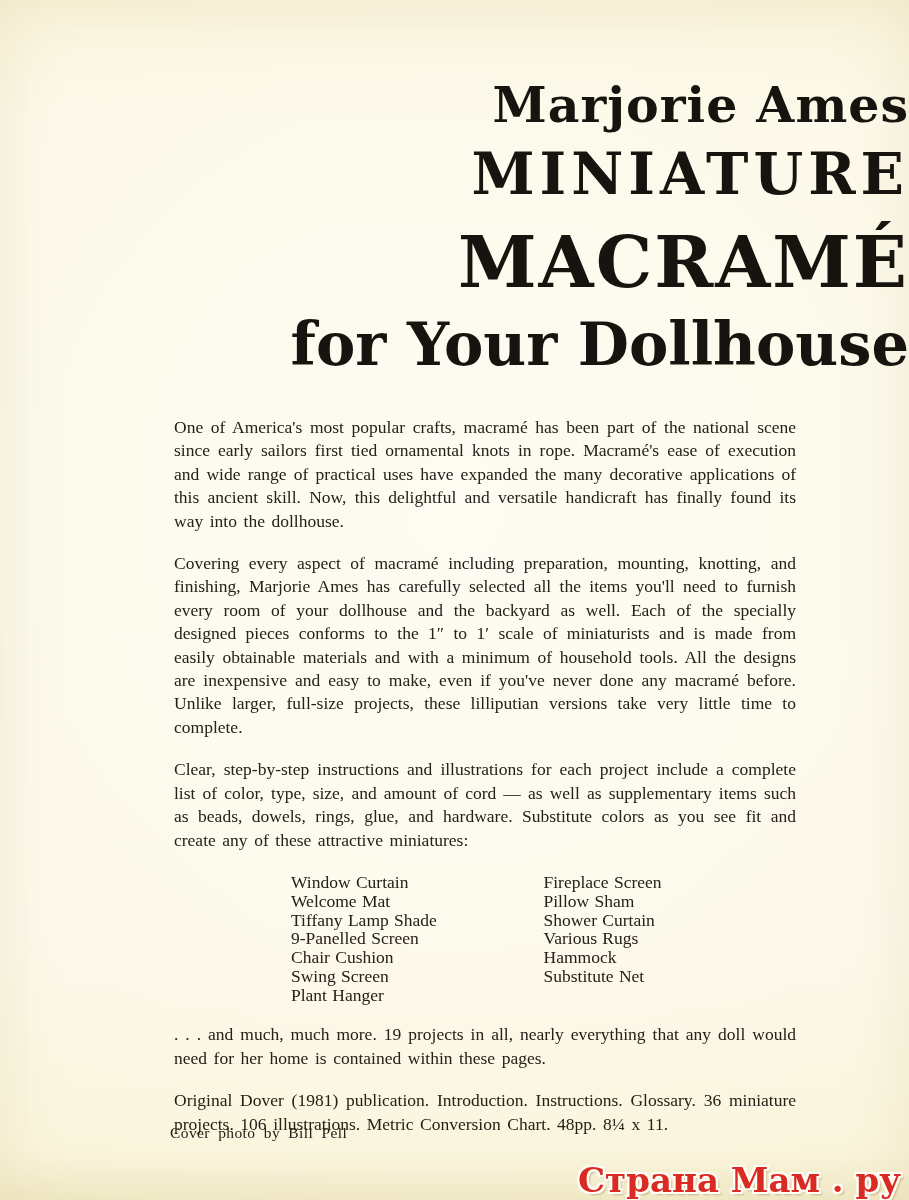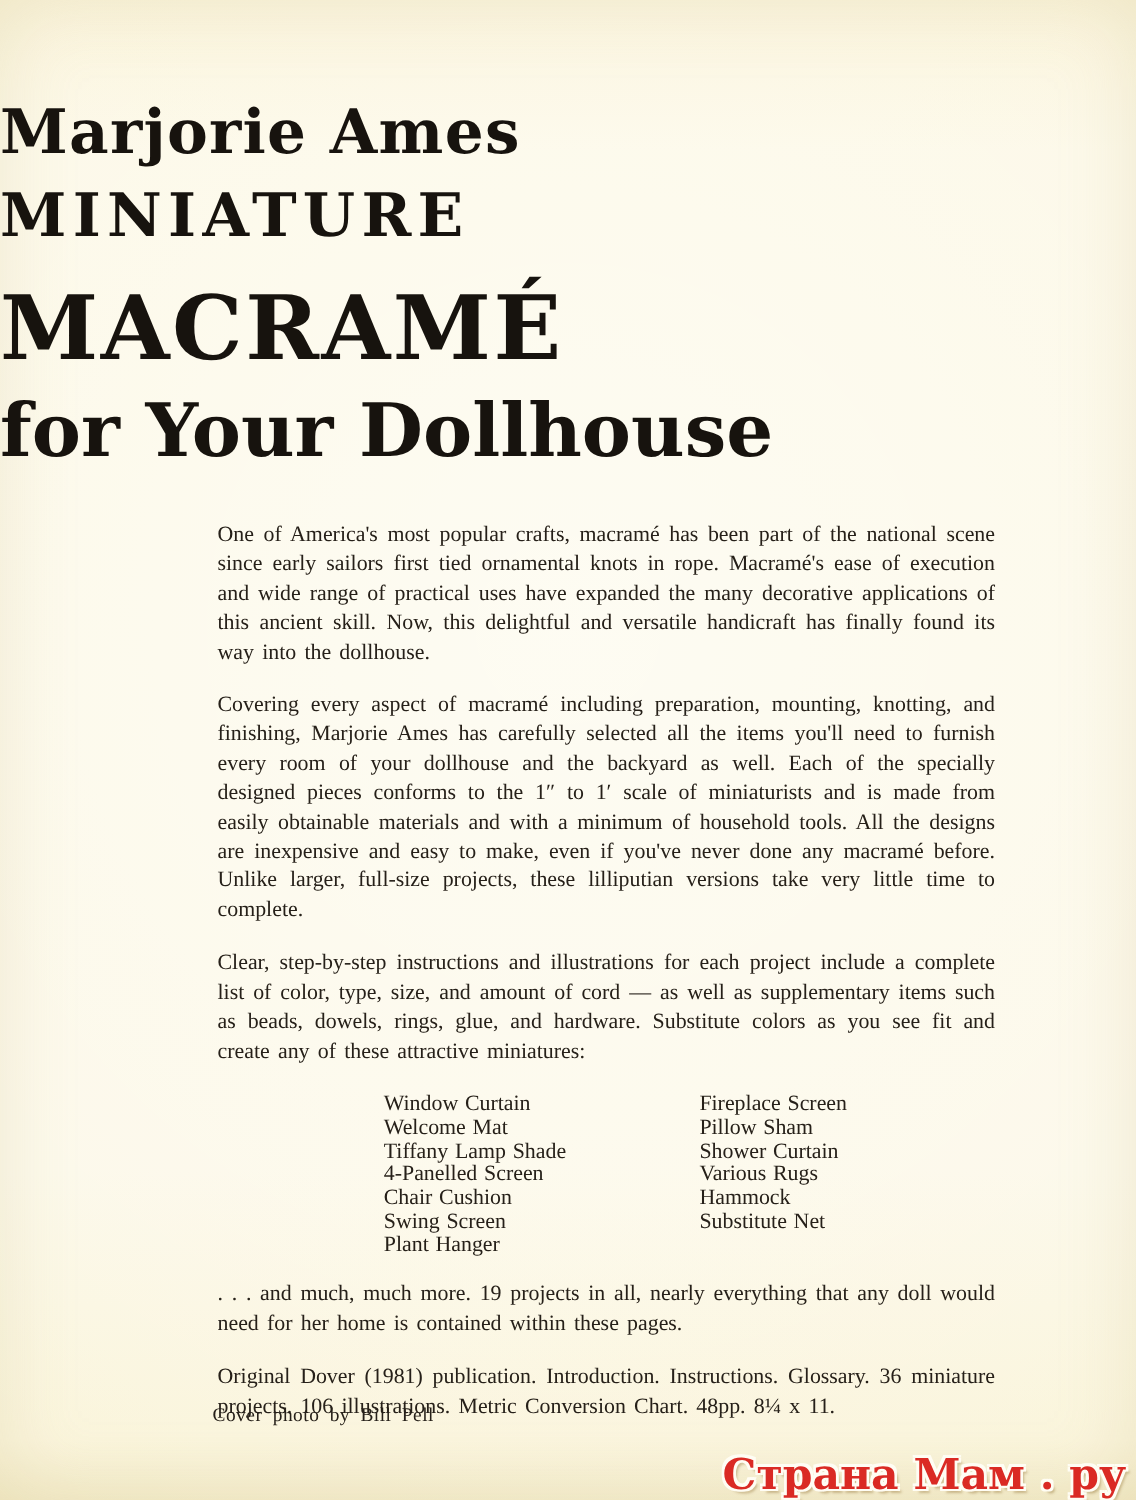--- a/index.html
+++ b/index.html
@@ -18,32 +18,32 @@
     width: 909px;
     height: 1200px;
     background:
       radial-gradient(ellipse 130% 100% at 50% 42%, rgba(255,255,252,0.55), rgba(255,255,252,0) 70%),
       linear-gradient(180deg, #faf3d8 0%, #fcf8e6 10%, #fcf8e8 78%, #faf4da 96%, #f4ecca 100%);
     box-shadow: inset 0 0 60px rgba(210,195,140,0.28);
     color: #262019;
   }
   .title-block {
     padding-top: 76px;
-    text-align: left;
+    text-align: right;
     color: #17130e;
     font-family: "DejaVu Serif", serif;
     font-weight: bold;
   }
   .author {
     font-size: 49px;
     line-height: 58px;
     letter-spacing: 1px;
   }
   .title-1 {
-    font-size: 48px;
+    font-size: 57px;
     line-height: 79px;
     letter-spacing: 5px;
   }
   .title-2 {
     font-size: 71px;
     line-height: 99px;
     letter-spacing: 2px;
   }
   .title-3 {
     font-size: 59px;
@@ -62,21 +62,21 @@
   .para { margin: 0 0 15px 0; }
   .para.gap { margin-top: 19px; }
   .project-list {
     display: flex;
     margin: 21px 0 18px 117px;
     font-size: 17.5px;
     line-height: 18.8px;
     text-align: left;
     word-spacing: 1px;
   }
-  .project-col { width: 258px; margin-left: 16px; }
+  .project-col { width: 258px; }
   .project-col ul {
     list-style: none;
     margin: 0;
     padding: 0;
   }
   .credit {
     position: absolute;
     left: 170px;
     top: 1124px;
     font-size: 15.5px;
@@ -115,21 +115,21 @@
     <p class="para">One of America's most popular crafts, macramé has been part of the national scene since early sailors first tied ornamental knots in rope. Macramé's ease of execution and wide range of practical uses have expanded the many decorative applications of this ancient skill. Now, this delightful and versatile handicraft has finally found its way into the dollhouse.</p>
     <p class="para gap">Covering every aspect of macramé including preparation, mounting, knotting, and finishing, Marjorie Ames has carefully selected all the items you'll need to furnish every room of your dollhouse and the backyard as well. Each of the specially designed pieces conforms to the 1″ to 1′ scale of miniaturists and is made from easily obtainable materials and with a minimum of household tools. All the designs are inexpensive and easy to make, even if you've never done any macramé before. Unlike larger, full-size projects, these lilliputian versions take very little time to complete.</p>
     <p class="para gap">Clear, step-by-step instructions and illustrations for each project include a complete list of color, type, size, and amount of cord — as well as supplementary items such as beads, dowels, rings, glue, and hardware. Substitute colors as you see fit and create any of these attractive miniatures:</p>
 
     <div class="project-list">
       <div class="project-col">
         <ul>
           <li>Window Curtain</li>
           <li>Welcome Mat</li>
           <li>Tiffany Lamp Shade</li>
-          <li>4-Panelled Screen</li>
+          <li>9-Panelled Screen</li>
           <li>Chair Cushion</li>
           <li>Swing Screen</li>
           <li>Plant Hanger</li>
         </ul>
       </div>
       <div class="project-col">
         <ul>
           <li>Fireplace Screen</li>
           <li>Pillow Sham</li>
           <li>Shower Curtain</li>

